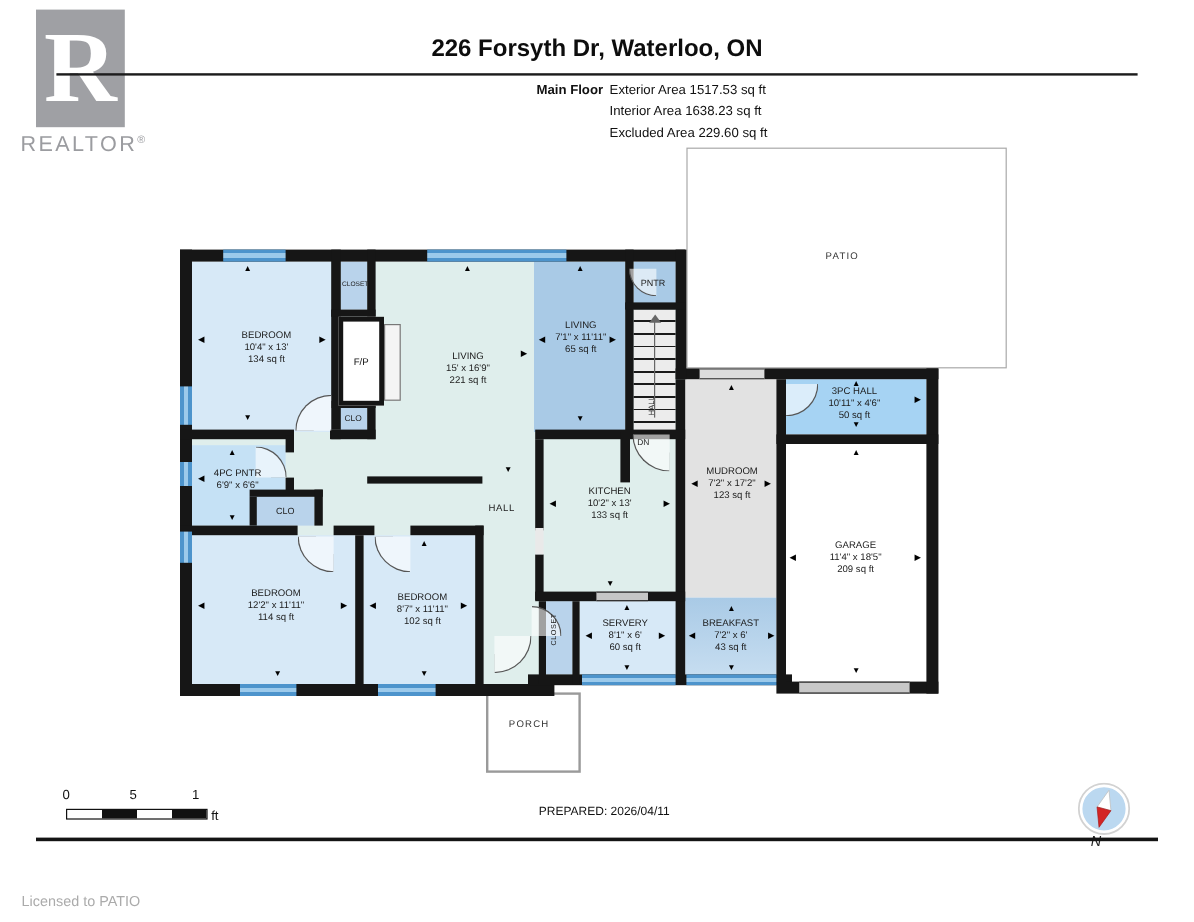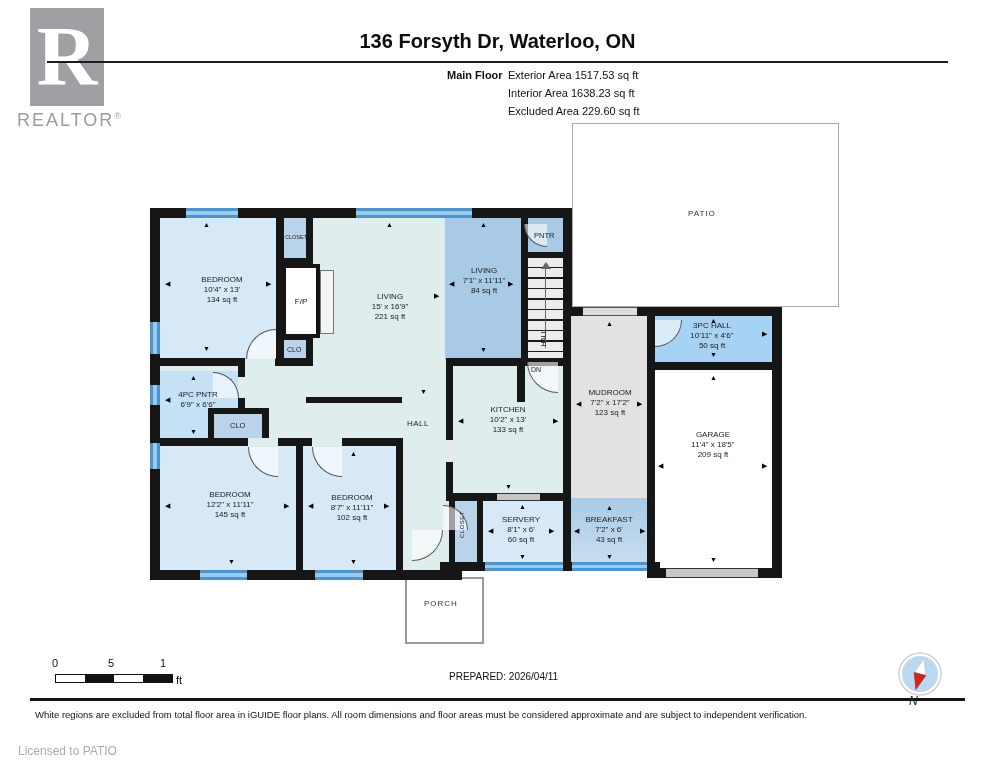--- a/index.html
+++ b/index.html
@@ -43,21 +43,21 @@
 </head>
 <body>
 
 <div id="canvas">
 
   <div id="logo-box">
     <span id="logo-r">R</span>
   </div>
   <div id="logo-text"><span>REALTOR</span><sup style="font-size:9px">®</sup></div>
 
-  <div id="title">136 Forsyth Dr, Waterloo, ON</div>
+  <div id="title">226 Forsyth Dr, Waterloo, ON</div>
   <div id="title-rule"></div>
   <div class="hdr-line" style="left:447px;top:69px;font-weight:bold;">Main Floor</div>
   <div class="hdr-line" style="left:508px;top:69px;">Exterior Area 1517.53 sq ft</div>
   <div class="hdr-line" style="left:508px;top:87px;">Interior Area 1638.23 sq ft</div>
   <div class="hdr-line" style="left:508px;top:105px;">Excluded Area 229.60 sq ft</div>
 
   <div class="outline" style="left:572px;top:123px;width:265px;height:182px;border-width:1px;"></div>
   <div class="slabel" style="left:688px;top:209px;font-size:8px;letter-spacing:1px;color:#333;">PATIO</div>
   <div class="outline" style="left:405px;top:577px;width:75px;height:63px;border-width:2px;border-color:#9A9A9A;"></div>
   <div class="slabel" style="left:424px;top:599px;font-size:8px;letter-spacing:1px;color:#333;">PORCH</div>
@@ -153,51 +153,51 @@
     <div>134 sq ft</div>
   </div>
   <div class="rlabel" style="left:390px;top:292px;">
     <div>LIVING</div>
     <div>15' x 16'9"</div>
     <div>221 sq ft</div>
   </div>
   <div class="rlabel" style="left:484px;top:266px;">
     <div>LIVING</div>
     <div>7'1" x 11'11"</div>
-    <div>84 sq ft</div>
+    <div>65 sq ft</div>
   </div>
   <div class="rlabel" style="left:508px;top:405px;">
     <div>KITCHEN</div>
     <div>10'2" x 13'</div>
     <div>133 sq ft</div>
   </div>
   <div class="rlabel" style="left:610px;top:388px;">
     <div>MUDROOM</div>
     <div>7'2" x 17'2"</div>
     <div>123 sq ft</div>
   </div>
   <div class="rlabel" style="left:712px;top:321px;">
     <div>3PC HALL</div>
     <div>10'11" x 4'6"</div>
     <div>50 sq ft</div>
   </div>
-  <div class="rlabel" style="left:713px;top:430px;">
+  <div class="rlabel" style="left:713px;top:450px;">
     <div>GARAGE</div>
     <div>11'4" x 18'5"</div>
     <div>209 sq ft</div>
   </div>
   <div class="rlabel" style="left:198px;top:390px;">
     <div>4PC PNTR</div>
     <div>6'9" x 6'6"</div>
     <div></div>
   </div>
   <div class="rlabel" style="left:230px;top:490px;">
     <div>BEDROOM</div>
     <div>12'2" x 11'11"</div>
-    <div>145 sq ft</div>
+    <div>114 sq ft</div>
   </div>
   <div class="rlabel" style="left:352px;top:493px;">
     <div>BEDROOM</div>
     <div>8'7" x 11'11"</div>
     <div>102 sq ft</div>
   </div>
   <div class="rlabel" style="left:521px;top:515px;">
     <div>SERVERY</div>
     <div>8'1" x 6'</div>
     <div>60 sq ft</div>
@@ -278,16 +278,15 @@
       <circle cx="22" cy="22" r="21" fill="none" stroke="#D2D2D2" stroke-width="1.5"></circle>
       <g transform="rotate(15 22 22)">
         <polygon points="22,6 16,22 28,22" fill="#fff" stroke="#BFBFBF" stroke-width="0.6"></polygon>
         <polygon points="16,22 28,22 22,38" fill="#D32424" stroke="#A51414" stroke-width="0.5"></polygon>
       </g>
     </svg>
   </div>
   <div id="compass-n">N</div>
 
   <div id="sep-rule"></div>
-  <div class="abs" style="left:35px;top:709px;width:925px;font-size:9.5px;color:#111;">White regions are excluded from total floor area in iGUIDE floor plans. All room dimensions and floor areas must be considered approximate and are subject to independent verification.</div>
   <div class="abs" style="left:18px;top:744px;font-size:12px;color:#ABABAB;">Licensed to PATIO</div>
 
 </div>
 
 </body></html>

